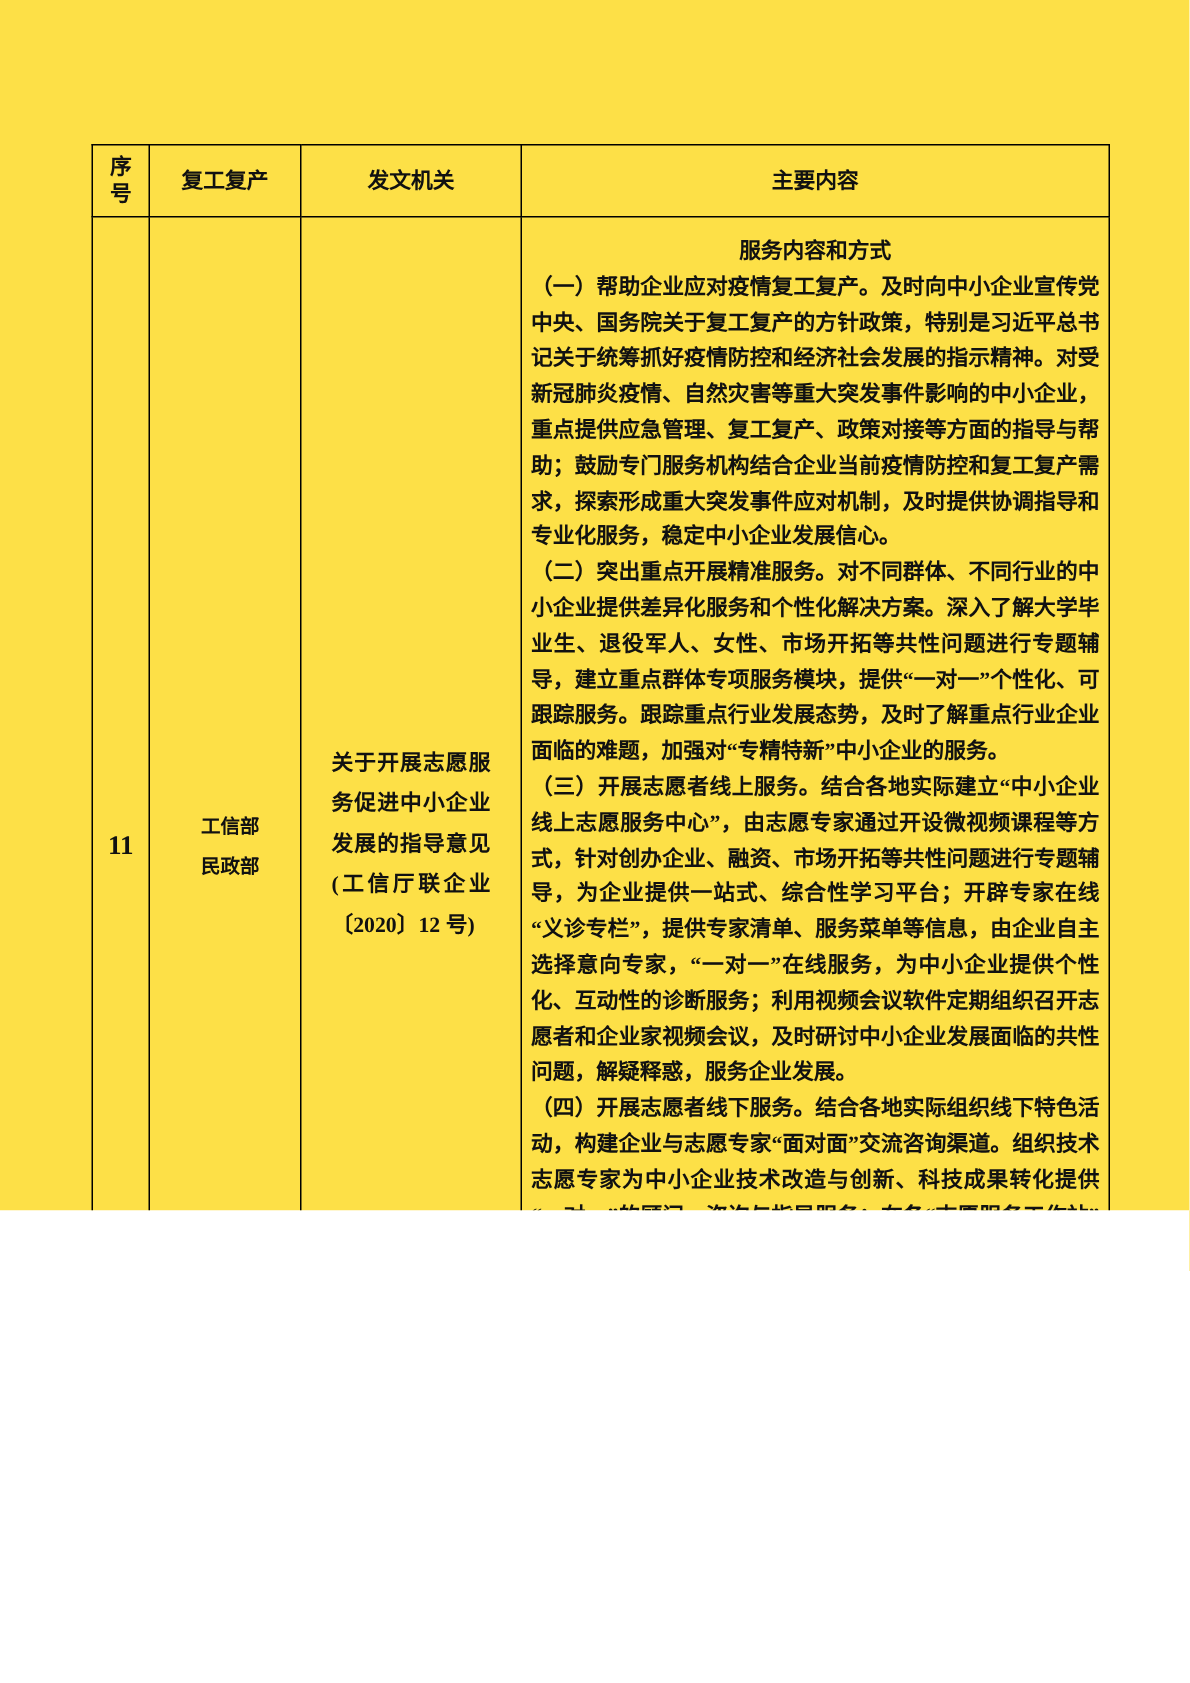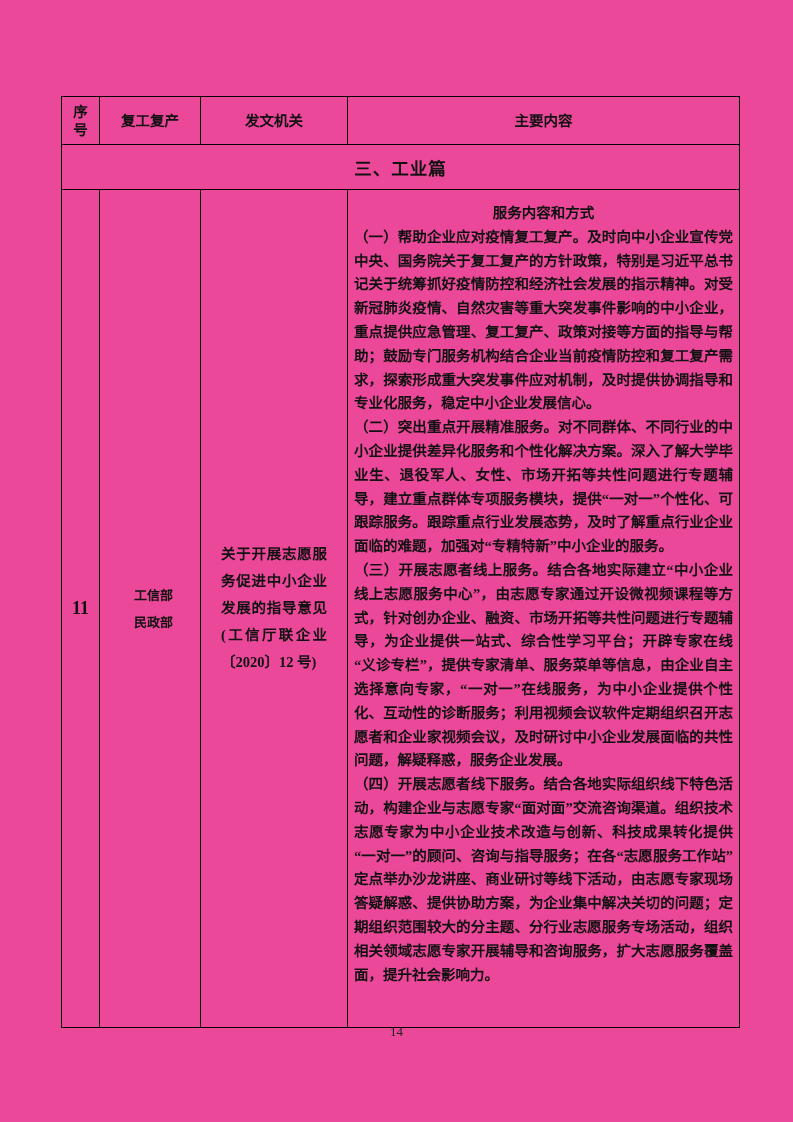--- a/index.html
+++ b/index.html
@@ -3,22 +3,22 @@
 <meta charset="utf-8">
 <style>
   html, body {
     margin: 0;
     padding: 0;
     background: #ffffff;
   }
   .page {
     position: relative;
     width: 793px;
-    height: 1122px;
-    background: #ec4899;
+    height: 807px;
+    background: #fde047;
     font-family: "Liberation Serif", "DejaVu Serif", serif;
     color: #000000;
     overflow: hidden;
   }
   table.doc-table {
     position: absolute;
     left: 61px;
     top: 96px;
     width: 678px;
     border-collapse: collapse;
@@ -111,23 +111,20 @@
     </colgroup>
     <thead>
       <tr class="header-row">
         <th class="col-seq">序号</th>
         <th>复工复产</th>
         <th>发文机关</th>
         <th>主要内容</th>
       </tr>
     </thead>
     <tbody>
-      <tr class="section-row">
-        <td colspan="4">三、工业篇</td>
-      </tr>
       <tr class="data-row">
         <td class="cell-seq">11</td>
         <td class="cell-agency">
           <div>工信部</div>
           <div>民政部</div>
         </td>
         <td class="cell-docname">关于开展志愿服务促进中小企业发展的指导意见(工信厅联企业〔2020〕12 号)</td>
         <td class="cell-content">
           <div class="content-heading">服务内容和方式</div>
           <div class="content-para">（一）帮助企业应对疫情复工复产。及时向中小企业宣传党中央、国务院关于复工复产的方针政策，特别是习近平总书记关于统筹抓好疫情防控和经济社会发展的指示精神。对受新冠肺炎疫情、自然灾害等重大突发事件影响的中小企业，重点提供应急管理、复工复产、政策对接等方面的指导与帮助；鼓励专门服务机构结合企业当前疫情防控和复工复产需求，探索形成重大突发事件应对机制，及时提供协调指导和专业化服务，稳定中小企业发展信心。</div>

